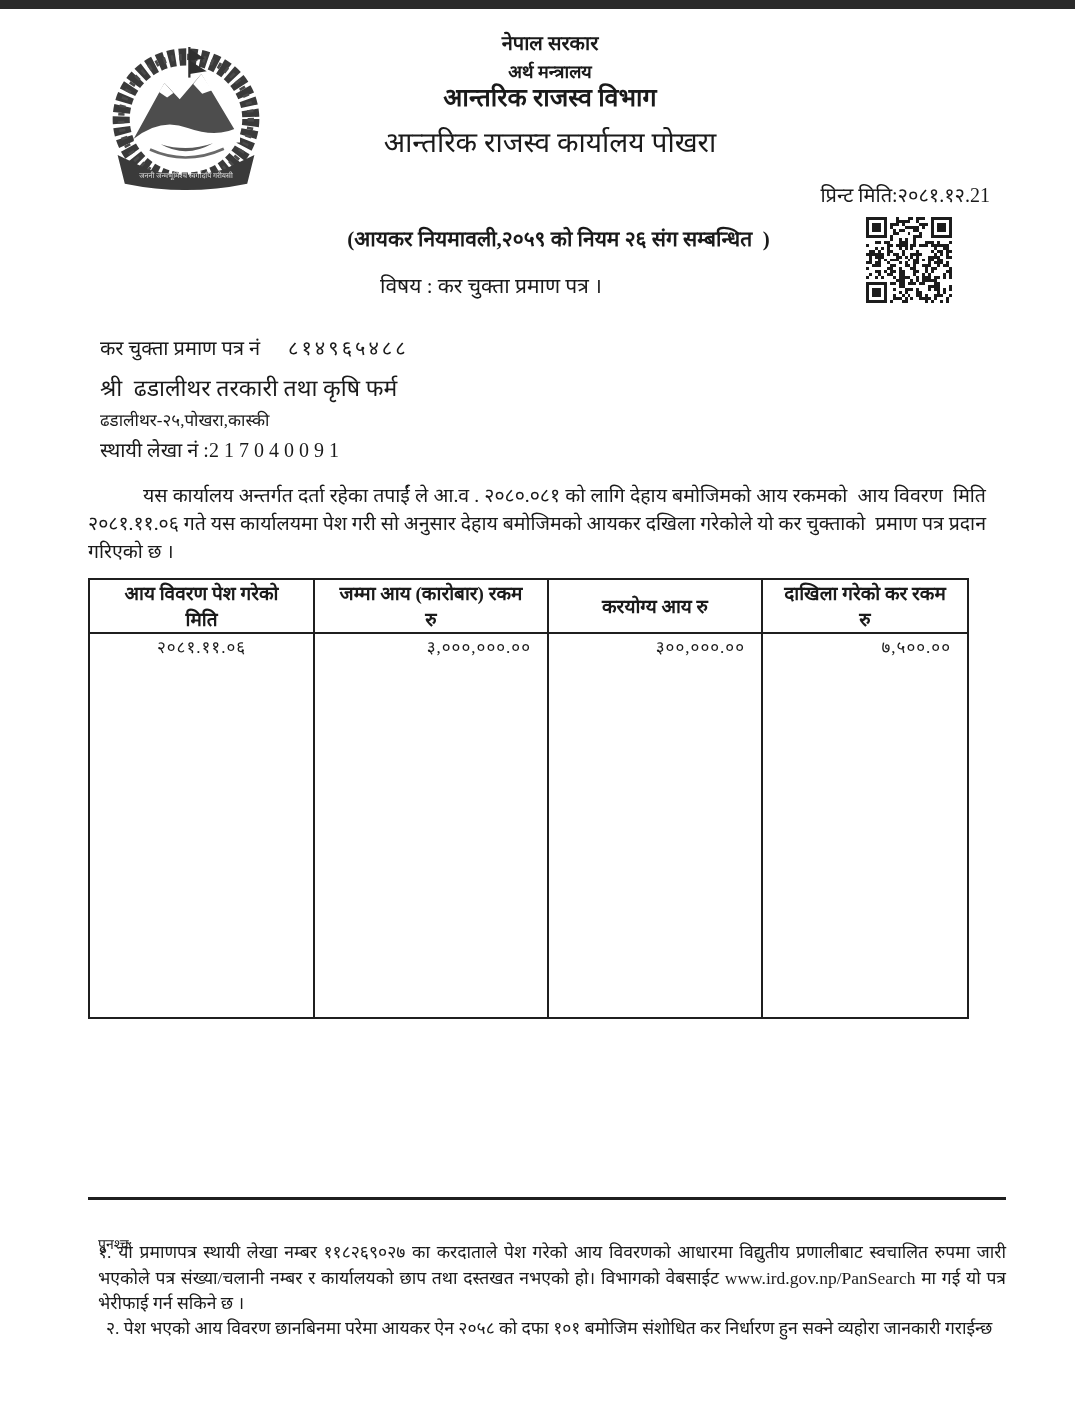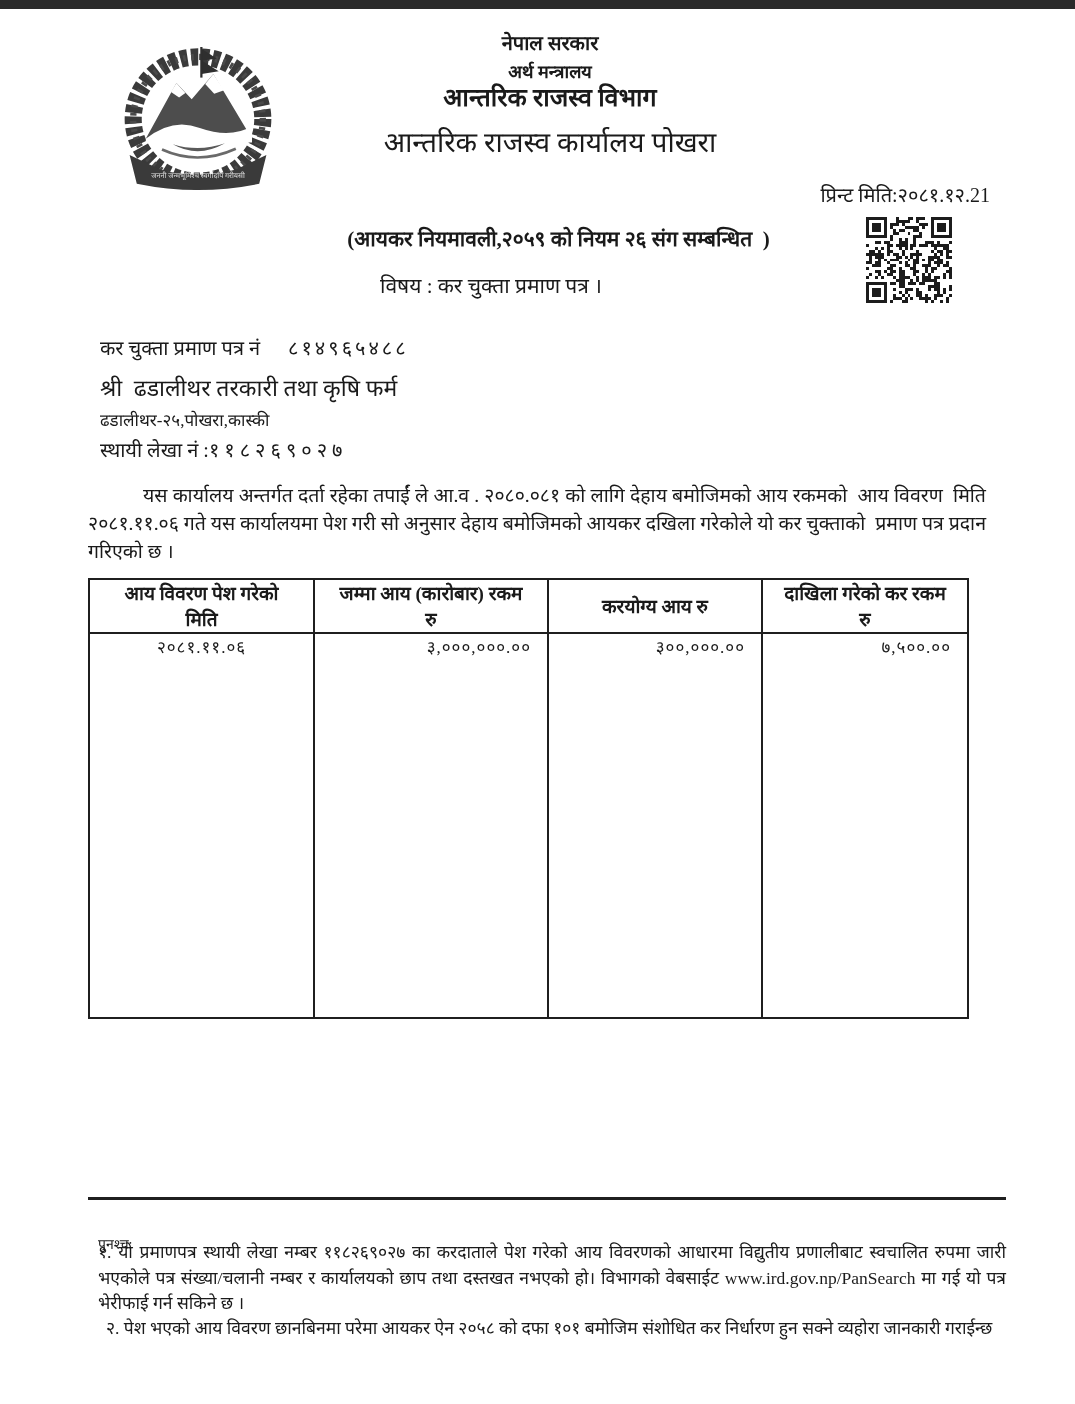--- a/index.html
+++ b/index.html
@@ -5,21 +5,21 @@
   html,body{margin:0;padding:0;background:#e8e8e8;}
   .page{
     position:relative;
     width:1075px;height:1404px;
     background:#ffffff;
     font-family:"Liberation Serif","DejaVu Serif",serif;
     color:#1a1a1a;
     overflow:hidden;
   }
   .scan-top-edge{position:absolute;top:0;left:0;width:100%;height:9px;background:#2b2b2b;}
-  .emblem{position:absolute;left:107px;top:38px;width:182px;height:162px;}
+  .emblem{position:absolute;left:95px;top:38px;width:182px;height:162px;}
   .header-block{position:absolute;left:260px;top:32px;width:580px;text-align:center;line-height:1.1;}
   .hdr-gov{font-size:20px;font-weight:bold;}
   .hdr-ministry{font-size:18px;font-weight:bold;margin-top:9px;}
   .hdr-dept{font-size:25px;font-weight:bold;margin-top:1px;}
   .hdr-office{font-size:28px;font-weight:normal;margin-top:17px;}
   .print-date{position:absolute;top:181px;right:85px;font-size:20px;}
   .rule-ref{position:absolute;top:224px;left:0;width:1075px;text-align:center;font-size:21px;font-weight:bold;white-space:pre-wrap;padding-left:21px;}
   .subject{position:absolute;top:271px;left:0;width:982px;text-align:center;font-size:21px;}
   .qr{position:absolute;left:864px;top:217px;width:90px;height:86px;}
   .cert-line{position:absolute;left:100px;top:334px;font-size:20px;}
@@ -400,21 +400,21 @@
         <rect x="2" y="24" width="3" height="3" fill="#1c1c1c"></rect>
       </svg>
   </div>
 
   <div class="cert-line">
     <span>कर चुक्ता प्रमाण पत्र नं</span><span class="cert-number">८१४९६५४८८</span>
   </div>
   <div class="taxpayer-name">श्री  ढडालीथर तरकारी तथा कृषि फर्म</div>
   <div class="taxpayer-address">ढडालीथर-२५,पोखरा,कास्की</div>
   <div class="pan-line">
-    <span>स्थायी लेखा नं :</span><span class="pan-number">११८२६९०२७</span>
+    <span>स्थायी लेखा नं :</span><span class="pan-number">217040091</span>
   </div>
 
   <div class="body-paragraph">यस कार्यालय अन्तर्गत दर्ता रहेका तपाईं ले आ.व . २०८०.०८१ को लागि देहाय बमोजिमको आय रकमको  आय विवरण  मिति २०८१.११.०६ गते यस कार्यालयमा पेश गरी सो अनुसार देहाय बमोजिमको आयकर दखिला गरेकोले यो कर चुक्ताको  प्रमाण पत्र प्रदान गरिएको छ ।</div>
 
   <table class="income-table">
     <colgroup>
       <col class="col1">
         <col class="col2">
         <col class="col3">
         <col class="col4">

